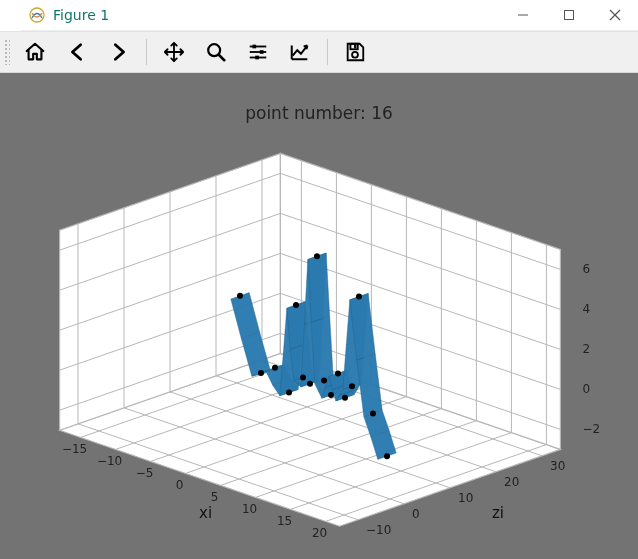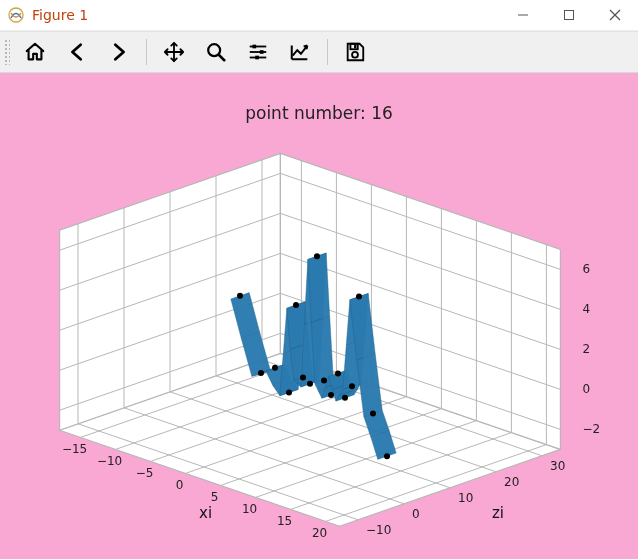--- a/index.html
+++ b/index.html
@@ -17,23 +17,24 @@
     display: flex;
     flex-direction: column;
     box-sizing: border-box;
   }
   .titlebar {
     height: 30px;
     background: #ffffff;
     display: flex;
     align-items: center;
     padding: 0 0 0 8px;
-    color: #c2410c;
+    color: #0f766e;
     font-size: 14px;
     border-bottom: 1px solid #eee;
+    margin-left: 21px;
   }
   .titlebar .app-icon {
     width: 16px; height: 16px;
     margin-right: 6px;
   }
   .titlebar .title { flex: 0 0 auto; margin-left: 2px; }
   .titlebar .spacer { flex: 1 1 auto; }
   .win-btn {
     width: 46px; height: 30px;
     display: flex; align-items: center; justify-content: center;
@@ -64,21 +65,21 @@
   .tgrip {
     width: 6px; height: 26px;
     margin-right: 4px;
     background-image: radial-gradient(#b9b9b9 1px, transparent 1px);
     background-size: 4px 4px;
   }
 
   .plot-area {
     flex: 1 1 auto;
     position: relative;
-    background: #f9a8d4;
+    background: #737373;
     padding-left: 18px;
   }
   .plot-title {
     position: absolute;
     top: 30px;
     left: 0; right: 0;
     text-align: center;
     font-size: 17px;
     color: #222;
   }

